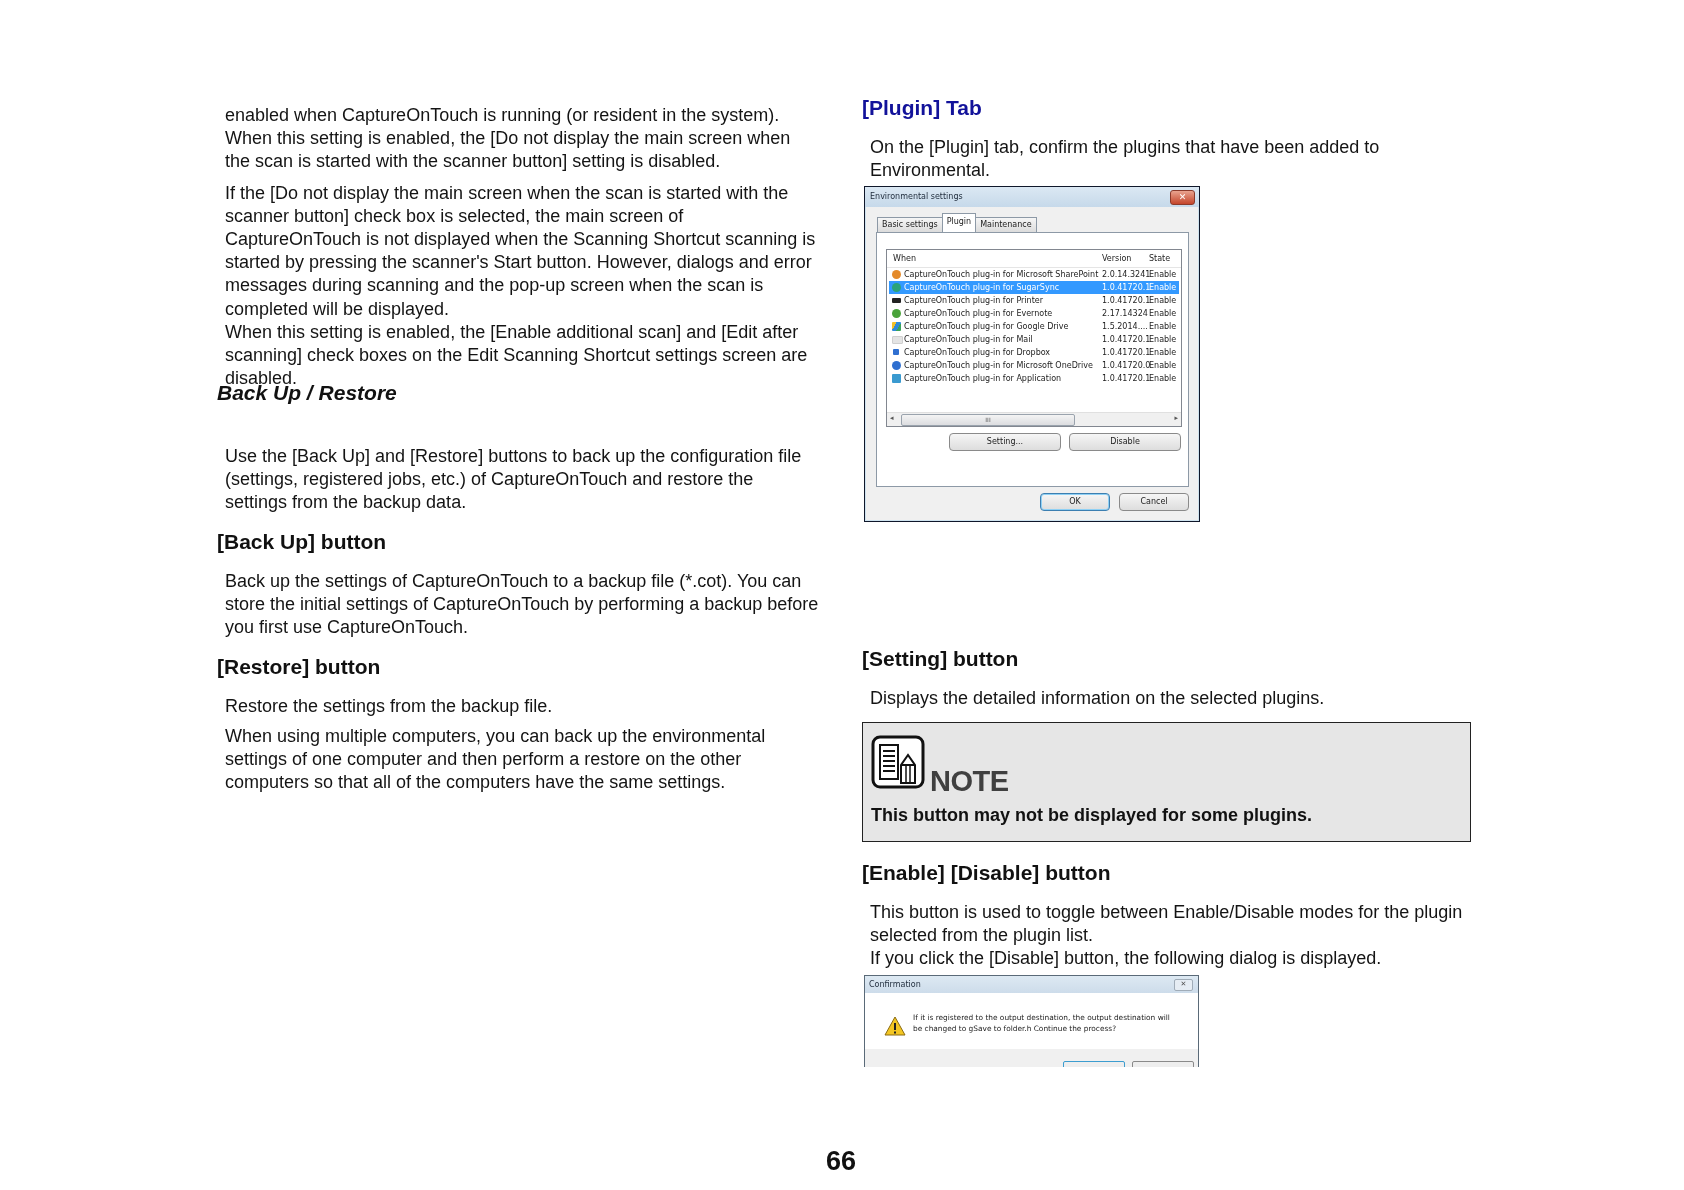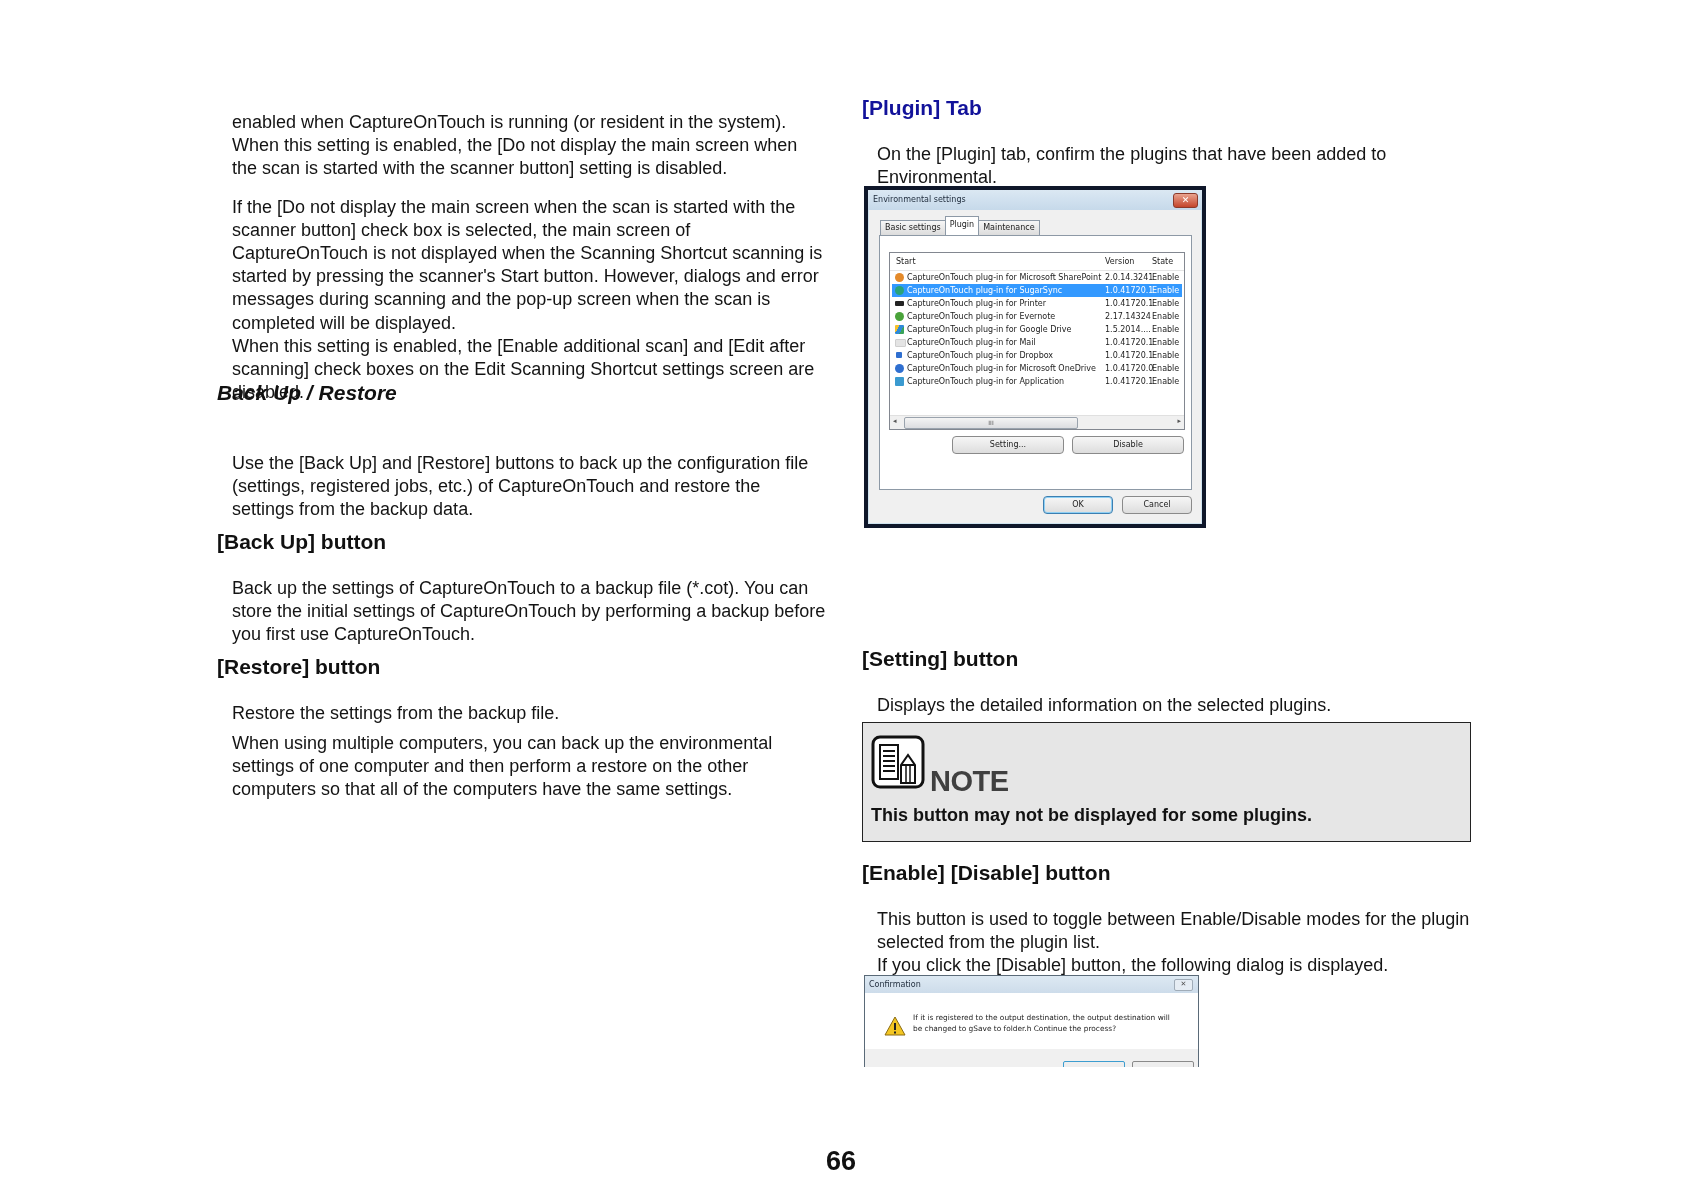--- a/index.html
+++ b/index.html
@@ -1,25 +1,25 @@
 <!DOCTYPE html>
 <html><head>
 <meta charset="utf-8">
 <style>
   html, body { margin:0; padding:0; background:#ffffff; }
   body { width:1684px; height:1190px; position:relative; overflow:hidden;
          font-family:"Liberation Sans", sans-serif; color:#111; }
   .abs { position:absolute; }
-  .p { font-size:18px; line-height:23.2px; margin:15px; color:#141414; }
+  .p { font-size:18px; line-height:23.2px; margin:8px; color:#141414; }
   .h { font-size:21px; font-weight:bold; margin:0; color:#111; }
   .h-blue { font-size:21px; font-weight:bold; margin:0; color:#12129a; }
   .line { display:block; white-space:nowrap; }
 
   
-  .win { position:absolute; background:#f0f0f0; border:4px solid #0f172a;
+  .win { position:absolute; background:#f0f0f0; border:1px solid #0f172a;
          box-shadow: inset 0 0 0 1px #cfe3ef; font-family:"DejaVu Sans", sans-serif; }
   .win-title { position:absolute; left:0; top:0; right:0; height:20px;
                background:linear-gradient(#dbe8f3,#c6d9ea); font-size:8px; color:#1d2a3a;
                padding-left:5px; line-height:20px; }
   .win-close { position:absolute; right:4px; top:3px; width:23px; height:13px; border-radius:3px;
                background:linear-gradient(#e9a38f,#c4452b); border:1px solid #8b3a2b;
                color:#fff; font-size:9px; line-height:12px; text-align:center; font-weight:bold; }
   .tabstrip { position:absolute; left:12px; top:27px; height:18px; display:flex; align-items:flex-end; }
   .tab { font-size:8px; color:#222; border:1px solid #8d99a6; border-bottom:none;
          background:linear-gradient(#f6f6f6,#dcdcdc); padding:0 4px; height:14px; line-height:14px; margin-right:-1px; }
@@ -115,21 +115,21 @@
     <div class="win-close">✕</div>
   </div>
   <div class="tabstrip">
     <div class="tab">Basic settings</div>
     <div class="tab active">Plugin</div>
     <div class="tab">Maintenance</div>
   </div>
   <div class="tabpanel">
     <div class="listbox">
       <div class="lhead">
-        <span style="left:6px;">Start</span>
+        <span style="left:6px;">When</span>
         <span style="left:215px;">Version</span>
         <span style="left:262px;">State</span>
       </div>
       <div class="lrow" style="top:18px;">
         <span class="ic" style="background:#e48a2a;"></span>
         <span class="nm">CaptureOnTouch plug-in for Microsoft SharePoint</span>
         <span class="vr">2.0.14.3241</span>
         <span class="st">Enable</span>
       </div>
       <div class="lrow sel" style="top:31px;">

